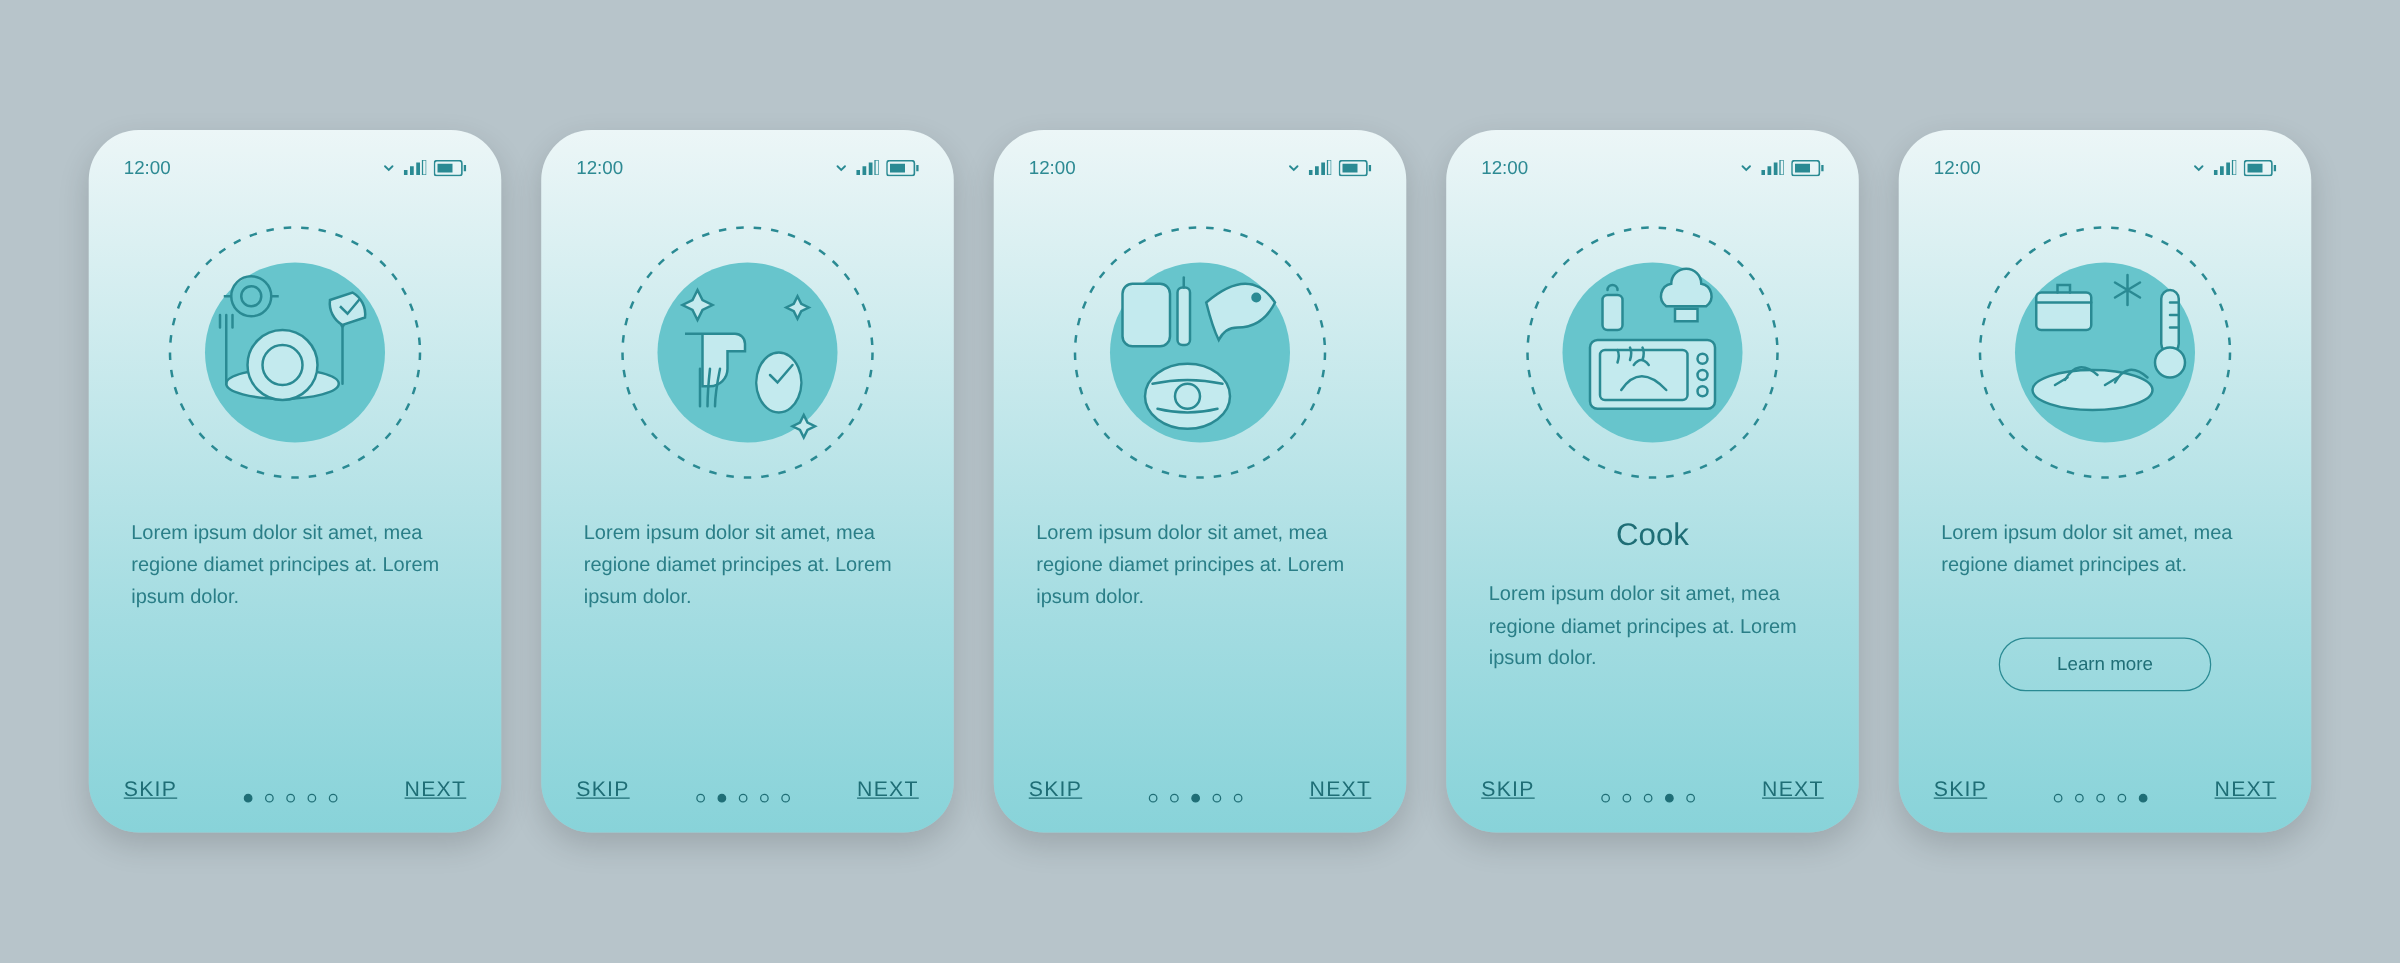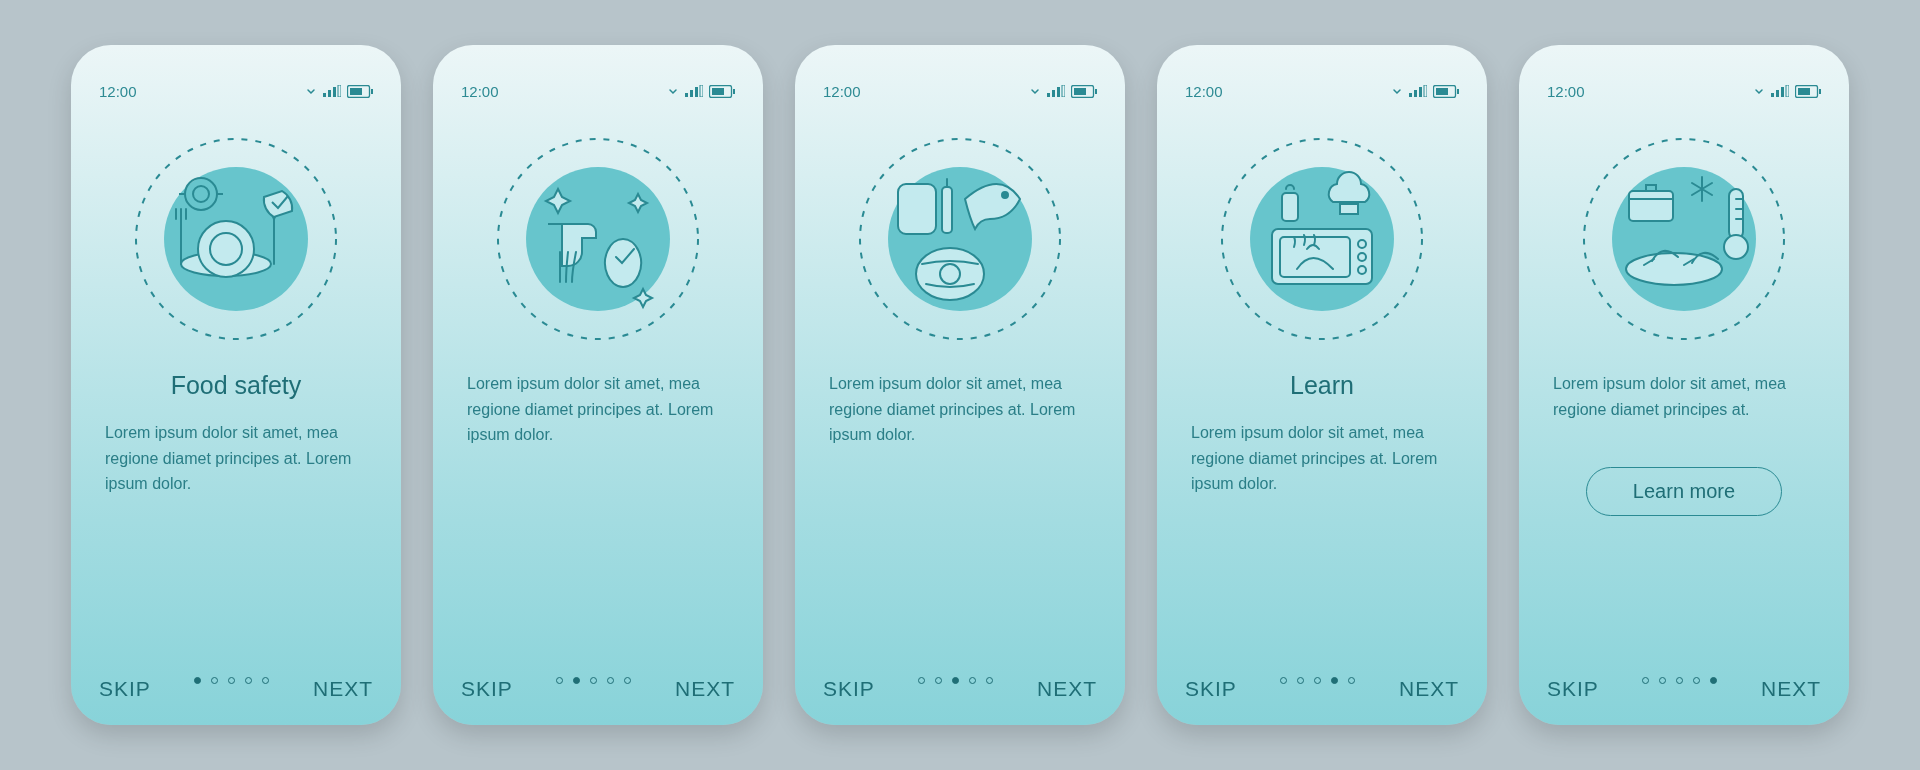--- a/index.html
+++ b/index.html
@@ -11,26 +11,26 @@
     justify-content: center;
     align-items: center;
     font-family: -apple-system, BlinkMacSystemFont, "Segoe UI", sans-serif;
   }
   .row {
     display: flex;
     gap: 32px;
   }
   .phone {
     width: 330px;
-    height: 680px;
+    height: 562px;
     border-radius: 40px;
     background: linear-gradient(180deg, #ecf6f7 0%, #a3dce1 70%, #88d3d9 100%);
     box-shadow: 0 10px 25px rgba(0,0,0,0.15);
     position: relative;
-    padding: 36px 28px 24px;
+    padding: 20px 28px 24px;
     display: flex;
     flex-direction: column;
   }
   .statusbar {
     display: flex;
     justify-content: space-between;
     align-items: center;
     color: #2d8a93;
     font-size: 15px;
     font-weight: 500;
@@ -59,34 +59,35 @@
     font-size: 16px;
     line-height: 1.6;
     padding: 0 6px;
     min-height:72px;
   }
   .cta {
     margin: 24px auto 0;
     border: 1.5px solid #2a8a93;
     color: #1f6e76;
     background: transparent;
-    font-size: 20px;
+    font-size: 15px;
     padding: 12px 46px;
     border-radius: 28px;
     width: fit-content;
     cursor: pointer;
   }
   .navbar {
     margin-top: auto;
     display: flex;
     justify-content: space-between;
-    align-items: flex-start;
+    align-items: flex-end;
     color: #1f6e76;
-    font-size: 21px;
+    font-size: 17px;
     letter-spacing: 1px;
+    text-decoration: underline;
   }
   .navbtn {
     cursor: pointer;
     font-weight:500;
   }
   .dots {
     display:flex;
     gap:10px;
     align-items:center;
   }
@@ -136,21 +137,20 @@
       <path d="M55 90 v45 M55 90 v-10 M50 80 v10 M60 80 v10" stroke-linecap="round"></path>
       <path d="M148 90 v45 M148 90 l-5 -12 m5 12 l5 -12 m-5 12 v-14" stroke-linecap="round"></path>
       <path d="M138 68 l18 -6 a20 20 0 0 1 10 20 l-18 6 a20 20 0 0 1 -10 -20z"></path>
       <path d="M146 73 l6 6 l10 -12" fill="none"></path>
       <circle cx="75" cy="65" r="16" fill="none"></circle>
       <circle cx="75" cy="65" r="8" fill="none"></circle>
       <path d="M91 65 h6 M59 65 h-6"></path>
     </g>
   </svg>
       </div>
-    <h2 class="title">Food safety</h2>
     <p class="desc">Lorem ipsum dolor sit amet, mea regione diamet principes at. Lorem ipsum dolor.</p>
 
     <div class="navbar">
       <span class="navbtn">SKIP</span>
       <div class="dots">
           <span class="dot active"></span>
           <span class="dot"></span>
           <span class="dot"></span>
           <span class="dot"></span>
           <span class="dot"></span>
@@ -295,21 +295,21 @@
             <circle cx="150" cy="141" r="4" fill="none"></circle>
       <path d="M85 140 q15 -22 36 0 M95 120 q6 -8 12 0" fill="none"></path>
       <path d="M82 118 q2 -6 0 -10 M92 116 q2 -6 0 -10 M102 116 q2 -6 0 -10" fill="none"></path>
       <rect x="70" y="64" width="16" height="28" rx="4"></rect>
       <path d="M74 60 a4 4 0 0 1 8 0" fill="none"></path>
       <path d="M125 55 a12 12 0 0 1 24 0 a10 10 0 0 1 4 18 h-32 a10 10 0 0 1 4 -18z"></path>
       <rect x="128" y="75" width="18" height="10"></rect>
     </g>
   </svg>
       </div>
-    <h2 class="title">Learn</h2>
+    <h2 class="title">Cook</h2>
     <p class="desc">Lorem ipsum dolor sit amet, mea regione diamet principes at. Lorem ipsum dolor.</p>
 
     <div class="navbar">
       <span class="navbtn">SKIP</span>
       <div class="dots">
           <span class="dot"></span>
           <span class="dot"></span>
           <span class="dot"></span>
           <span class="dot active"></span>
           <span class="dot"></span>

